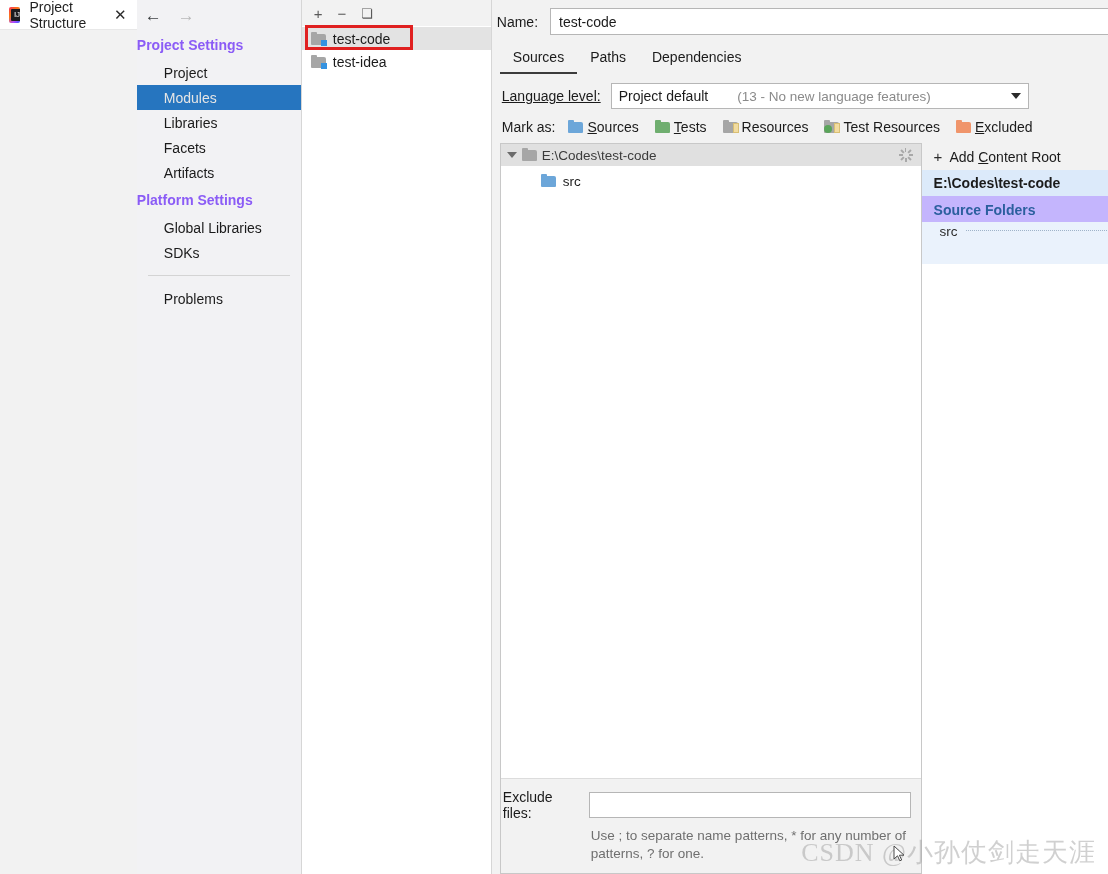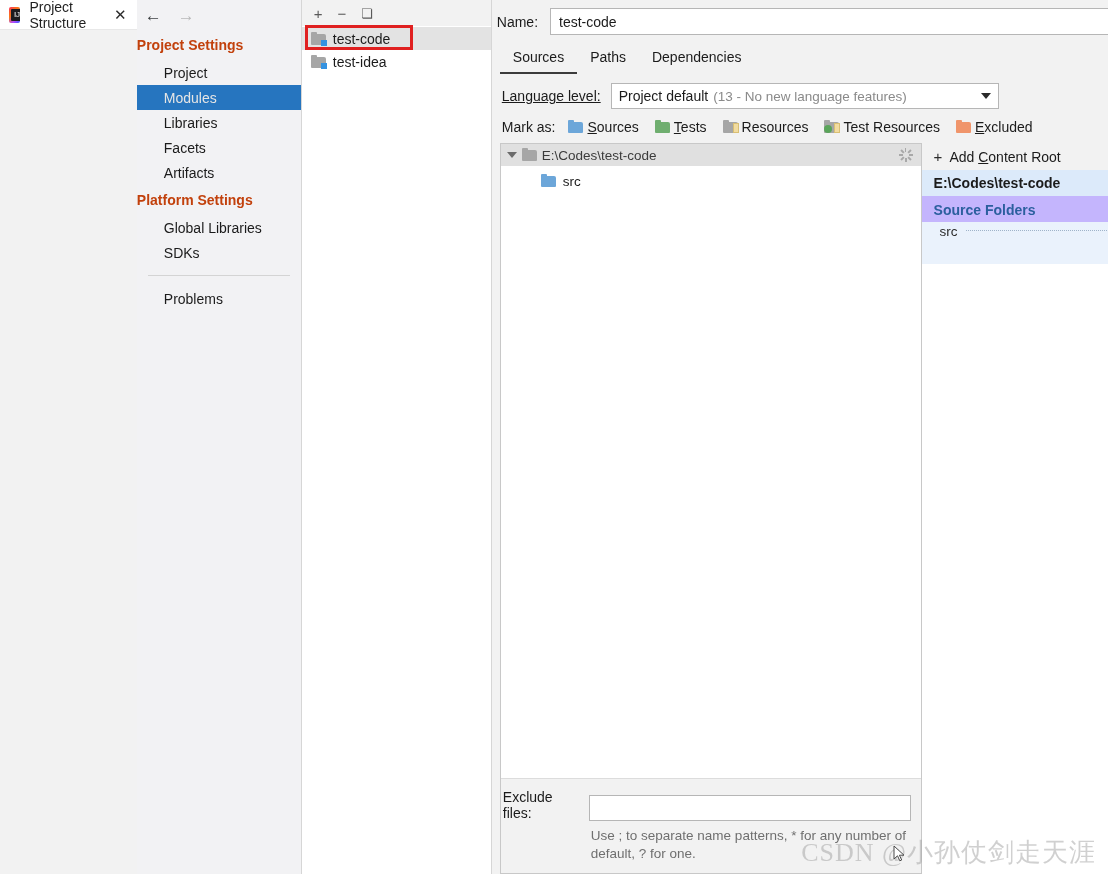--- a/index.html
+++ b/index.html
@@ -55,21 +55,21 @@
     border-right: 1px solid #d6d6d6;
     display: flex; flex-direction: column;
   }
   .nav-arrows {
     height: 30px; display: flex; align-items: center; padding-left: 8px; gap: 16px;
   }
   .arrow { font-size: 17px; line-height: 1; }
   .arrow.back { color: #3c3f41; }
   .arrow.fwd { color: #b9b9b9; }
   .side-group-title {
-    font-size: 14px; font-weight: bold; color: #c2410c;
+    font-size: 14px; font-weight: bold; color: #8b5cf6;
     padding: 7px 0 7px 0;
   }
   .side-item {
     font-size: 14px; color: #1b1b1b;
     padding: 4px 0 4px 27px; height: 25px; display: flex; align-items: center;
   }
   .side-item.selected { background: #2675bf; color: #e5e5e5; }
   .side-divider {
     height: 1px; background: #d4d4d4; margin: 10px 11px 10px 11px;
   }
@@ -133,22 +133,22 @@
     font-size: 14px; color: #1b1b1b; padding: 6px 13px 7px 13px;
     border-bottom: 2px solid transparent;
   }
   .tab.active { border-bottom: 2px solid #3c3c3c; }
   .lang-row {
     display: flex; align-items: center; gap: 10px;
     padding: 9px 10px 0 10px;
   }
   .lang-label { font-size: 14px; color: #1b1b1b; text-decoration: underline; }
   .lang-select {
-    width: 388px; height: 26px; background: #ffffff; border: 1px solid #b6b6b6;
-    display: flex; align-items: center; padding: 0 7px; position: relative;
+    width: 418px; height: 26px; background: #ffffff; border: 1px solid #b6b6b6;
+    display: flex; align-items: center; padding: 0 7px; position: relative; gap: 24px;
   }
   .lang-main { font-size: 14px; color: #1b1b1b; }
   .lang-sub { font-size: 13.5px; color: #8a8a8a; margin-left: 5px; }
   .lang-caret {
     margin-left: auto; width: 0; height: 0;
     border-left: 5px solid transparent; border-right: 5px solid transparent;
     border-top: 6px solid #2b2b2b;
   }
   .mark-row {
     display: flex; align-items: flex-end; gap: 7px;
@@ -183,21 +183,21 @@
     position: absolute; right: 8px; top: 4px; width: 14px; height: 14px;
   }
   .spinner span {
     position: absolute; left: 6px; top: 0; width: 1.6px; height: 4px;
     background: #a8a8a8; transform-origin: 1px 7px;
   }
   .tree-body { flex: 1 1 auto; background: #ffffff; padding-top: 4px; }
   .tree-row { display: flex; align-items: center; gap: 7px; padding-left: 40px; height: 22px; }
   .tree-row-text { font-size: 13.5px; color: #1b1b1b; }
   .exclude-block { background: #f2f2f2; border-top: 1px solid #dcdcdc; padding: 10px 10px 10px 0; }
-  .exclude-row { display: flex; align-items: flex-end; gap: 10px; padding-left: 2px; }
+  .exclude-row { display: flex; align-items: center; gap: 10px; padding-left: 2px; }
   .exclude-label { font-size: 14px; color: #1b1b1b; }
   .exclude-input {
     width: 348px; height: 26px; background: #ffffff; border: 1px solid #b6b6b6;
     font-size: 14px; padding: 0 6px; font-family: "Liberation Sans", sans-serif;
   }
   .exclude-hint {
     font-size: 13.5px; color: #6f6f6f; margin: 6px 0 0 90px; line-height: 1.35;
     max-width: 340px;
   }
 
@@ -425,21 +425,21 @@
               <span class="tree-row-text">src</span>
             </div>
           </div>
           <div class="exclude-block">
             <div class="exclude-row">
               <span class="exclude-label">Exclude files:</span>
               <input class="exclude-input" type="text" value="" style="">
             </div>
             <div class="exclude-hint">
               <span>Use ; to separate name patterns, * for any number of</span>
-              <span>default, ? for one.</span>
+              <span>patterns, ? for one.</span>
             </div>
           </div>
         </div>
 
         <div class="side-panel">
           <div class="add-root">
             <span class="plus">+</span>
             <span>Add <u>C</u>ontent Root</span>
           </div>
           <div class="root-row">

